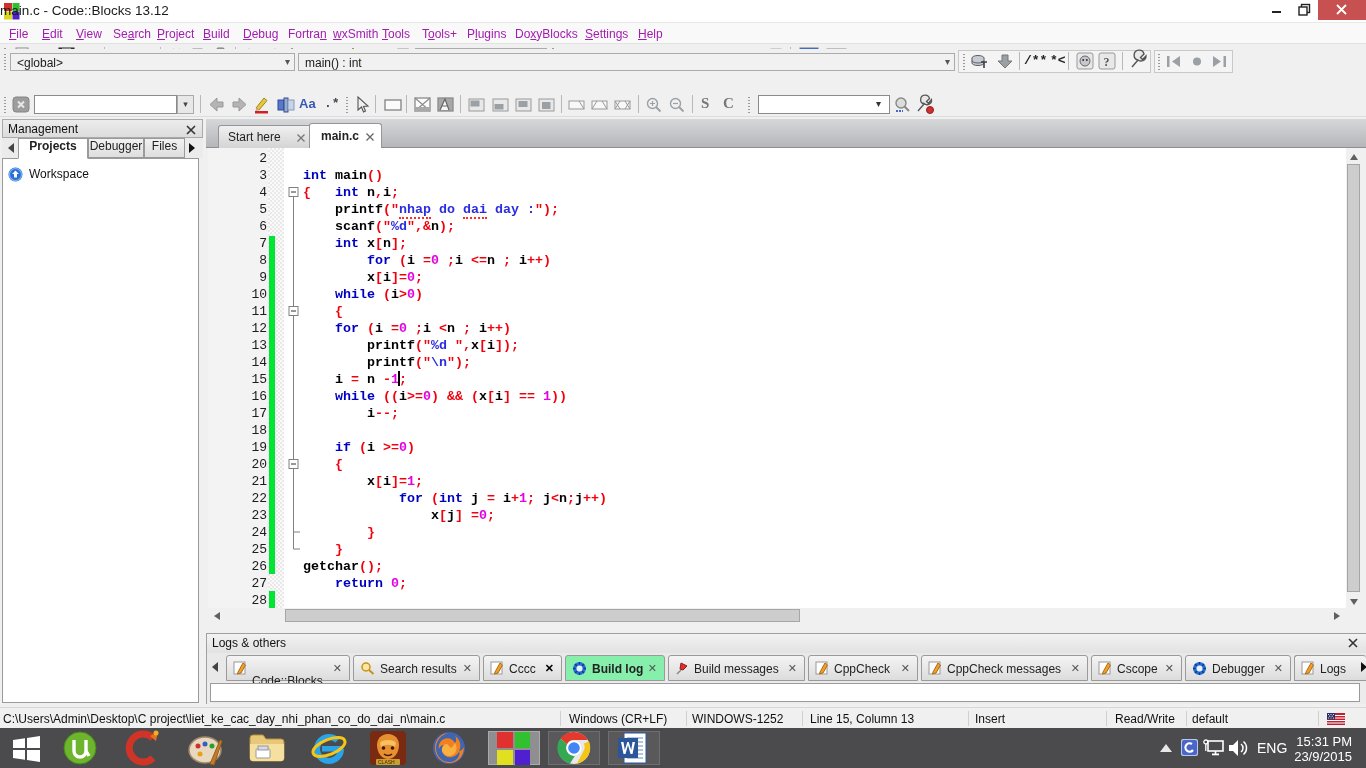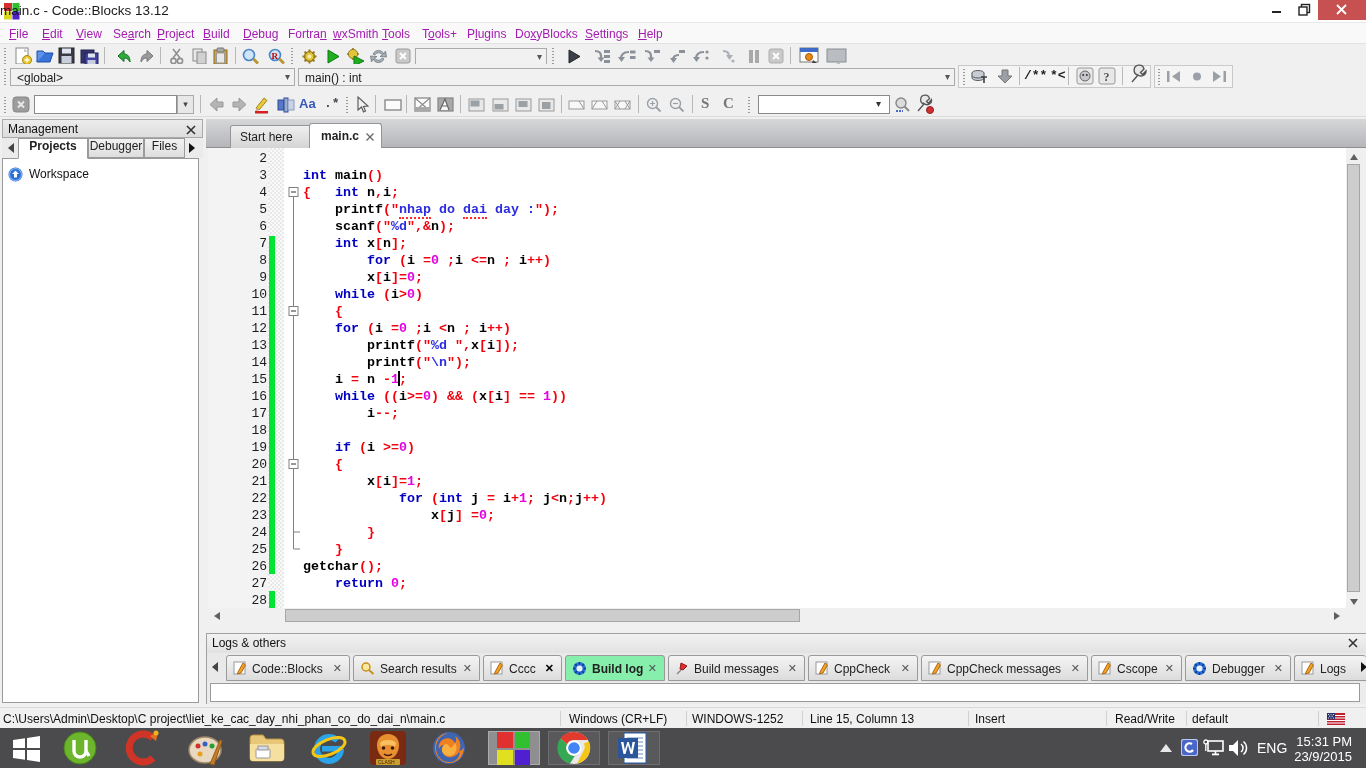--- a/index.html
+++ b/index.html
@@ -7,21 +7,21 @@
 
 #title{position:absolute;left:0;top:0;width:1366px;height:22px;background:#fff}
 #title .ttl{position:absolute;left:0;right:0;top:3px;text-align:left;font-size:13.5px;color:#1a1a1a}
 #closebtn{position:absolute;right:0;top:0;width:48px;height:20px;background:#c75050}
 
 #menubar{position:absolute;left:0;top:22px;width:1366px;height:21px;background:#f9f9fa;border-top:1px solid #e8e8e8}
 #menubar span{position:absolute;top:4px;font-size:12px;color:#a21caf}
 
 .tbrow{position:absolute;left:0;width:1366px;background:#f0f0f0}
 #tb1{top:43px;height:24px;border-top:1px solid #e2e2e2}
-#tb2{top:64px;height:25px}
+#tb2{top:49px;height:25px}
 #tb3{top:92px;height:25px;border-bottom:1px solid #dcdcdc}
 .grip{position:absolute;top:4px;width:3px;height:16px;background-image:repeating-linear-gradient(#9a9a9a 0 1px,#f0f0f0 1px 3px);width:2px}
 .sep{position:absolute;top:3px;width:1px;height:18px;background:#b8b8b8}
 .combo{position:absolute;background:#f1f1f1;border:1px solid #ababab;font-size:12px;color:#1a1a1a}
 .combo .cv{position:absolute;right:4px;top:2px;color:#555;font-size:10px}
 .combo .ct{position:absolute;left:6px;top:2px;white-space:nowrap}
 .wcombo{background:#fff;border:1px solid #8a8a8a}
 svg{position:absolute;overflow:visible}
 
 #mgmt{position:absolute;left:2px;top:119px;width:202px;height:585px}
@@ -427,21 +427,21 @@
   <svg width="15" height="15" style="left:5px;top:8px">
           <circle cx="7.5" cy="7.5" r="7" fill="#2a6fd6"></circle>
           <circle cx="7.5" cy="7.5" r="6" fill="none" stroke="#7fb0ef" stroke-width="1.2"></circle>
           <path d="M7.5 3.5 L11 7 L9 7 L9 10.5 L6 10.5 L6 7 L4 7Z" fill="#fff"></path>
         </svg>
   <span style="position:absolute;left:26px;top:8px;font-size:12px;color:#111">Workspace</span>
  </div>
 </div>
 
 <div id="tabbar">
- <div class="etab" style="left:24px;top:6px;width:94px;height:23px;background:linear-gradient(#f0f0f0,#d4d4d4)">
+ <div class="etab" style="left:12px;top:6px;width:94px;height:23px;background:linear-gradient(#f0f0f0,#d4d4d4)">
         <span style="position:absolute;left:9px;top:4px">Start here</span>
         <svg width="9" height="9" style="left:78px;top:8px">
           <path d="M0.5 0.5 L7.5 7.5 M7.5 0.5 L0.5 7.5" stroke="#777" stroke-width="1.3"></path>
         </svg>
       </div>
  <div class="etab" style="left:103px;top:4px;width:73px;height:25px;background:#fff">
         <span style="position:absolute;left:11px;top:5px;font-weight:bold">main.c</span>
         <svg width="9" height="9" style="left:56px;top:9px">
           <path d="M0.5 0.5 L7.5 7.5 M7.5 0.5 L0.5 7.5" stroke="#666" stroke-width="1.3"></path>
         </svg>
@@ -556,21 +556,21 @@
       </div>
  <div id="logstabs">
   <svg width="8" height="10" style="left:4px;top:9px">
           <path d="M7 0 L1 5 L7 10Z" fill="#444"></path>
         </svg>
   <div class="ltab" style="left:19px;width:124px">
           <svg width="14" height="14" style="left:6px;top:5px">
             <rect x="1" y="1" width="11" height="12" fill="#fff" stroke="#999"></rect>
             <path d="M5 11 L10 2 L12.5 4 L8 12 L4.5 13Z" fill="#f0a029" stroke="#b06a10"></path>
           </svg>
-          <span style="position:absolute;left:25px;top:6px">Code::Blocks</span>
+          <span style="position:absolute;left:25px;top:18px">Code::Blocks</span>
           <span class="x">✕</span>
         </div>
   <div class="ltab" style="left:146px;width:127px">
           <svg width="15" height="14" style="left:6px;top:5px">
             <circle cx="6" cy="6" r="4" fill="#f8e8a0" stroke="#c89018" stroke-width="1.5"></circle>
             <path d="M9 9 L13.5 13" stroke="#c89018" stroke-width="2"></path>
           </svg>
           <span style="position:absolute;left:26px;top:6px">Search results</span>
           <span class="x">✕</span>
         </div>

